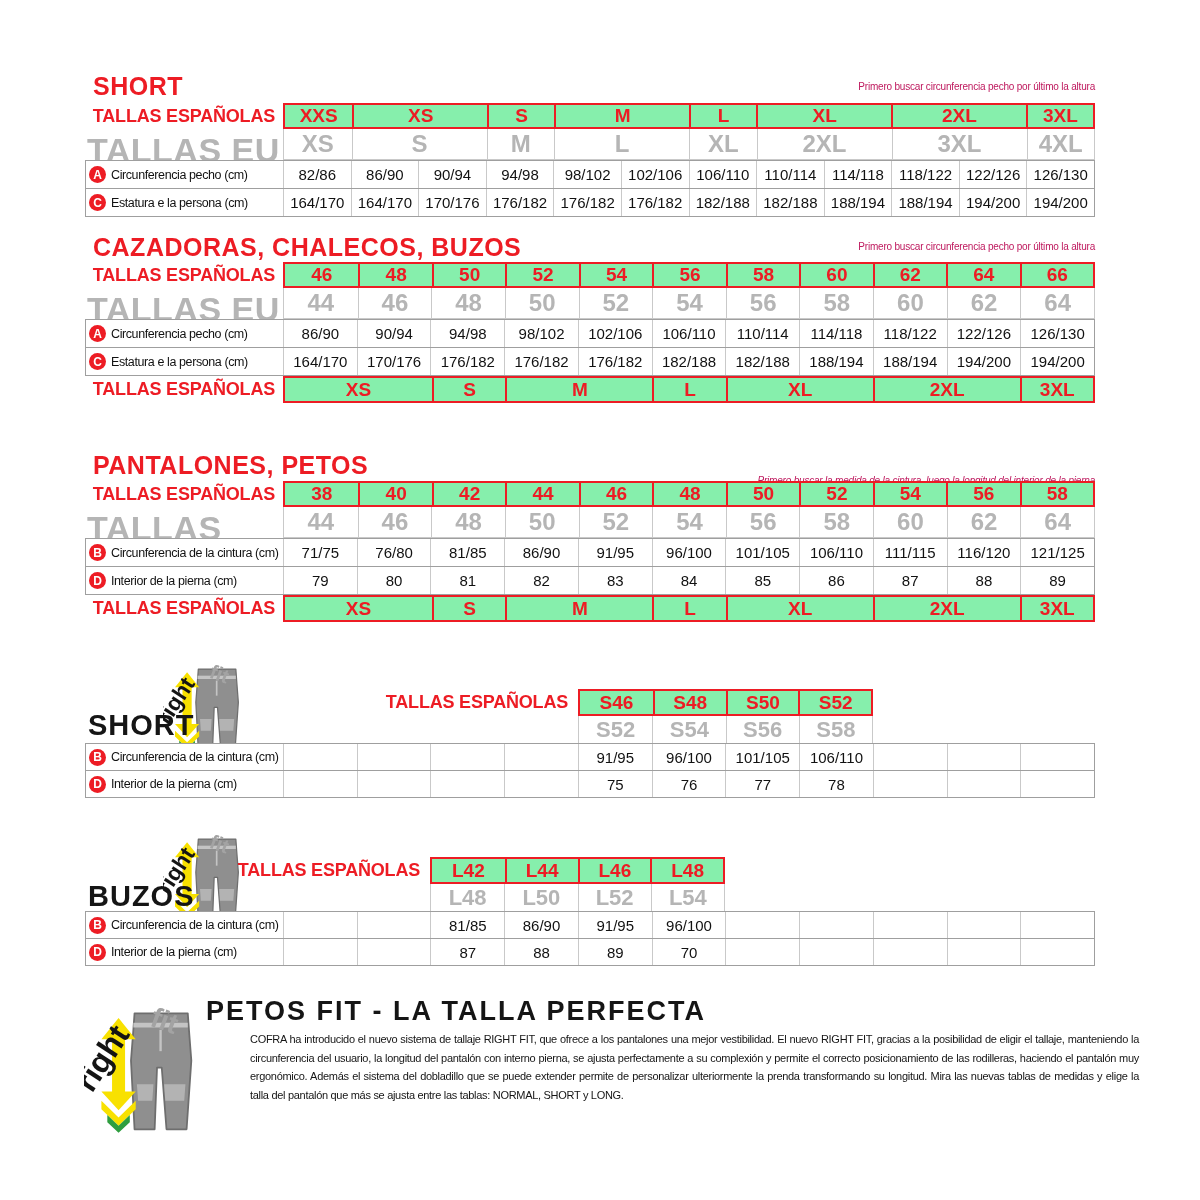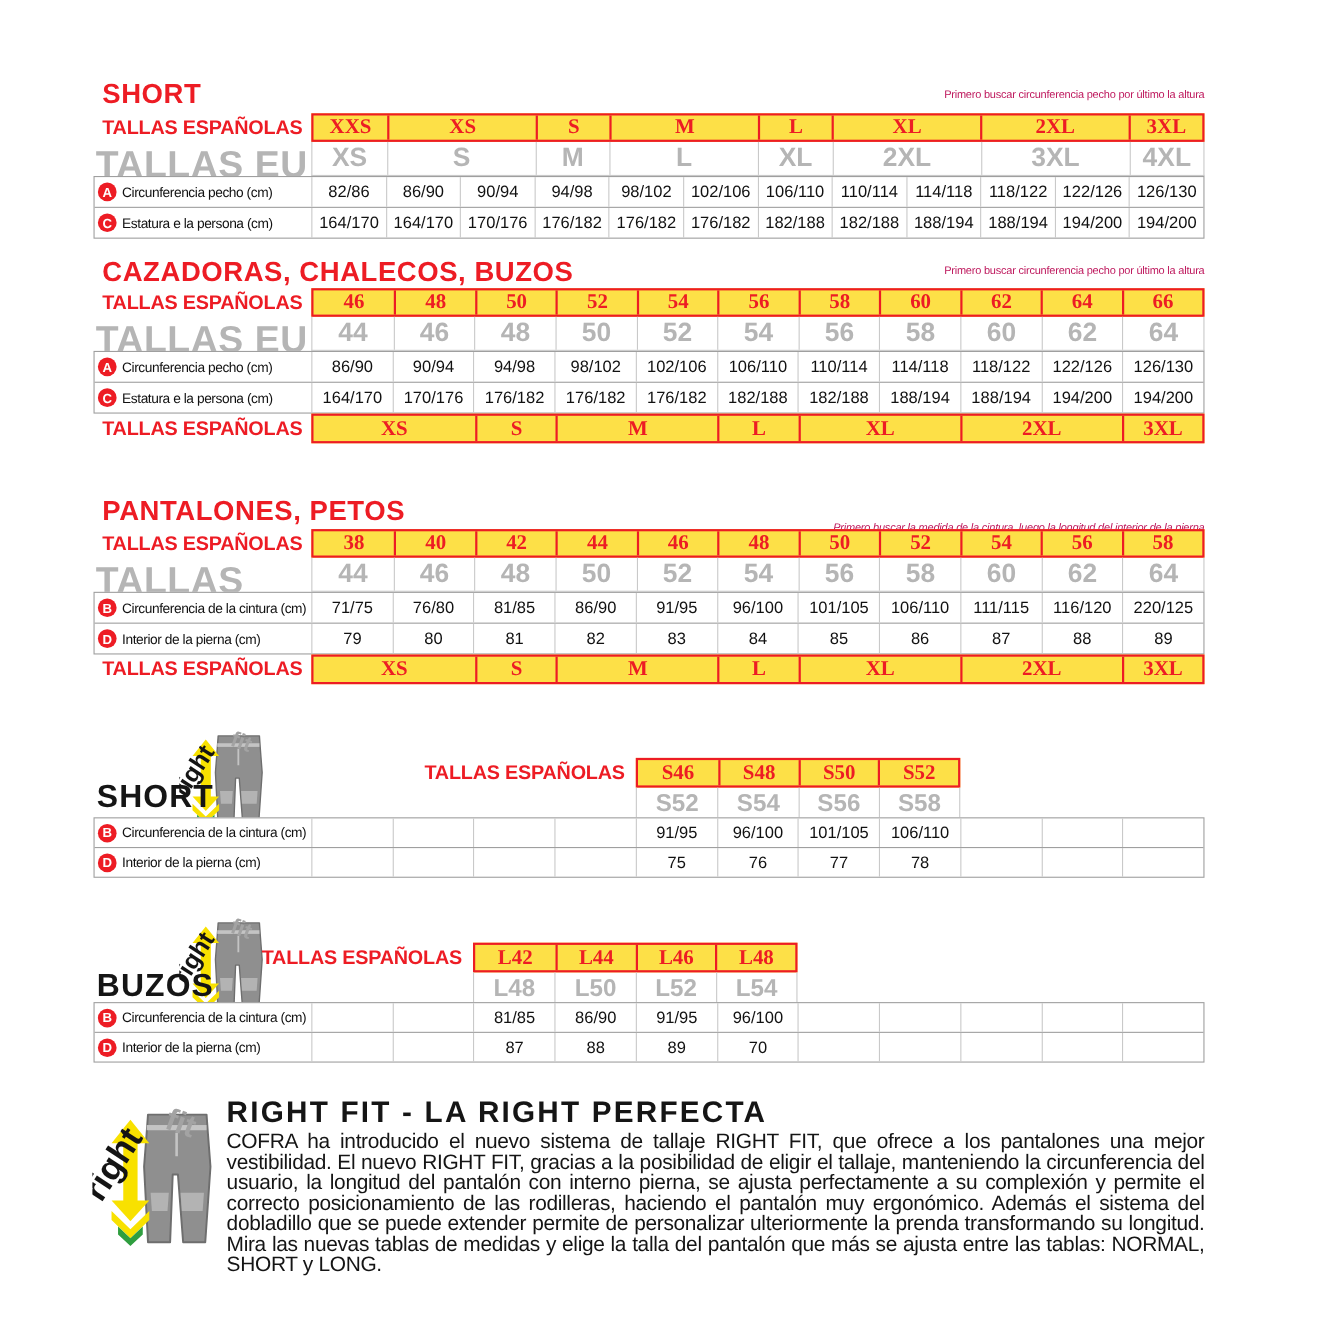--- a/index.html
+++ b/index.html
@@ -11,36 +11,36 @@
     --red:#ed1c24;
     --gray:#b5b5b5;
     --bline:#9f9f9f;
     --cline:#c9c9c9;
   }
   .sec-title{position:absolute;color:var(--red);font-weight:bold;font-size:25px;letter-spacing:.5px;white-space:nowrap;}
   .black-title{position:absolute;color:#151515;font-weight:bold;font-size:29px;letter-spacing:1px;white-space:nowrap;}
   .note{position:absolute;font-size:10px;color:#be185d;white-space:nowrap;letter-spacing:-0.2px;}
   .es-label{position:absolute;color:var(--red);font-weight:bold;font-size:18px;text-align:right;letter-spacing:-0.2px;white-space:nowrap;}
   .eu-label{position:absolute;color:var(--gray);font-weight:bold;font-size:34px;letter-spacing:.5px;white-space:nowrap;}
-  .red-row{position:absolute;display:grid;border:2px solid var(--red);box-sizing:border-box;background:#fde047;font-family:Liberation Serif, serif;}
+  .red-row{position:absolute;display:grid;border:2px solid var(--red);box-sizing:border-box;background:#86efac;}
   .red-row > div{display:flex;align-items:center;justify-content:center;color:var(--red);font-weight:bold;font-size:19px;border-left:2px solid var(--red);overflow:hidden;}
   .red-row > div:first-child{border-left:none;}
   .gray-row{position:absolute;display:grid;border-left:1px solid var(--cline);border-right:1px solid var(--cline);border-bottom:1px solid var(--cline);box-sizing:border-box;}
   .gray-row > div{display:flex;align-items:center;justify-content:center;color:var(--gray);font-weight:bold;font-size:24px;border-left:1px solid var(--cline);overflow:hidden;}
   .gray-row > div:first-child{border-left:none;}
   .gray-row.small > div{font-size:22px;}
   .datablock{position:absolute;border:1px solid var(--bline);box-sizing:border-box;background:#fff;}
   .drow{display:grid;height:26px;}
   .drow + .drow{border-top:1px solid var(--bline);}
   .drow > div{display:flex;align-items:center;justify-content:center;font-size:15px;color:#111;border-left:1px solid var(--cline);overflow:hidden;}
   .drow > div.rowlabel{justify-content:flex-start;border-left:none;gap:5px;padding-left:3px;}
   .rowlabel .mlabel{font-size:12.5px;letter-spacing:-0.4px;white-space:nowrap;}
   .badge{width:17px;height:17px;border-radius:50%;background:var(--red);color:#fff;font-weight:bold;font-size:12px;display:flex;align-items:center;justify-content:center;flex:none;}
   .logo{position:absolute;}
-  .rf-par{position:absolute;font-size:19px;line-height:18.5px;letter-spacing:-0.3px;text-align:justify;color:#151515;}
+  .rf-par{position:absolute;font-size:11px;line-height:18.5px;letter-spacing:-0.3px;text-align:justify;color:#151515;margin-left:44px;}
   .rf-title{position:absolute;color:#151515;font-weight:bold;font-size:27px;letter-spacing:2px;white-space:nowrap;}
 </style>
 </head>
 <body>
 
 <div class="sec-title" style="left:93px;top:72px;">SHORT</div>
 <div class="note" style="right:105px;top:81px;">Primero buscar circunferencia pecho por último la altura</div>
 
 <div class="es-label" style="left:85px;top:103px;width:190px;line-height:26px;">TALLAS ESPAÑOLAS</div>
 <div class="red-row" style="left:283px;top:103px;width:812px;height:26px;grid-template-columns:repeat(12,1fr);">
@@ -228,21 +228,21 @@
   <div>71/75</div>
       <div>76/80</div>
       <div>81/85</div>
       <div>86/90</div>
       <div>91/95</div>
       <div>96/100</div>
       <div>101/105</div>
       <div>106/110</div>
       <div>111/115</div>
       <div>116/120</div>
-      <div>220/125</div>
+      <div>121/125</div>
     </div>
   <div class="drow" style="grid-template-columns:197px repeat(11,1fr);height:27px;">
     <div class="rowlabel">
       <span class="badge">D</span>
       <span class="mlabel">Interior de la pierna (cm)</span>
     </div>
   <div>79</div>
       <div>80</div>
       <div>81</div>
       <div>82</div>
@@ -421,14 +421,14 @@
     <rect x="23" y="38" width="11" height="48" fill="#f8e100"></rect>
     <polygon points="28.5,22 14,40 43,40" fill="#f8e100"></polygon>
     <polygon points="28.5,100 14,84 43,84" fill="#f8e100"></polygon>
     <polygon points="14,92 28.5,106 43,92 43,99 28.5,113 14,99" fill="#f8e100"></polygon>
     <polygon points="19,104 28.5,113 38,104 38,110 28.5,119 19,110" fill="#2f9e3f"></polygon>
   </g>
   <text transform="translate(6,86) rotate(-57)" font-size="27" font-weight="bold" fill="#141414">right</text>
   <text transform="translate(54,28) rotate(20)" font-size="24" font-weight="bold" fill="#a3a3a3">fit</text>
 </svg>
 
-<div class="rf-title" style="left:206px;top:996px;">RIGHT FIT - LA RIGHT PERFECTA</div>
+<div class="rf-title" style="left:206px;top:996px;">PETOS FIT - LA TALLA PERFECTA</div>
 <div class="rf-par" style="left:206px;top:1030px;width:889px;">COFRA ha introducido el nuevo sistema de tallaje RIGHT FIT, que ofrece a los pantalones una mejor vestibilidad. El nuevo RIGHT FIT, gracias a la posibilidad de eligir el tallaje, manteniendo la circunferencia del usuario, la longitud del pantalón con interno pierna, se ajusta perfectamente a su complexión y permite el correcto posicionamiento de las rodilleras, haciendo el pantalón muy ergonómico. Además el sistema del dobladillo que se puede extender permite de personalizar ulteriormente la prenda transformando su longitud. Mira las nuevas tablas de medidas y elige la talla del pantalón que más se ajusta entre las tablas: NORMAL, SHORT y LONG.</div>
 
 </body></html>

